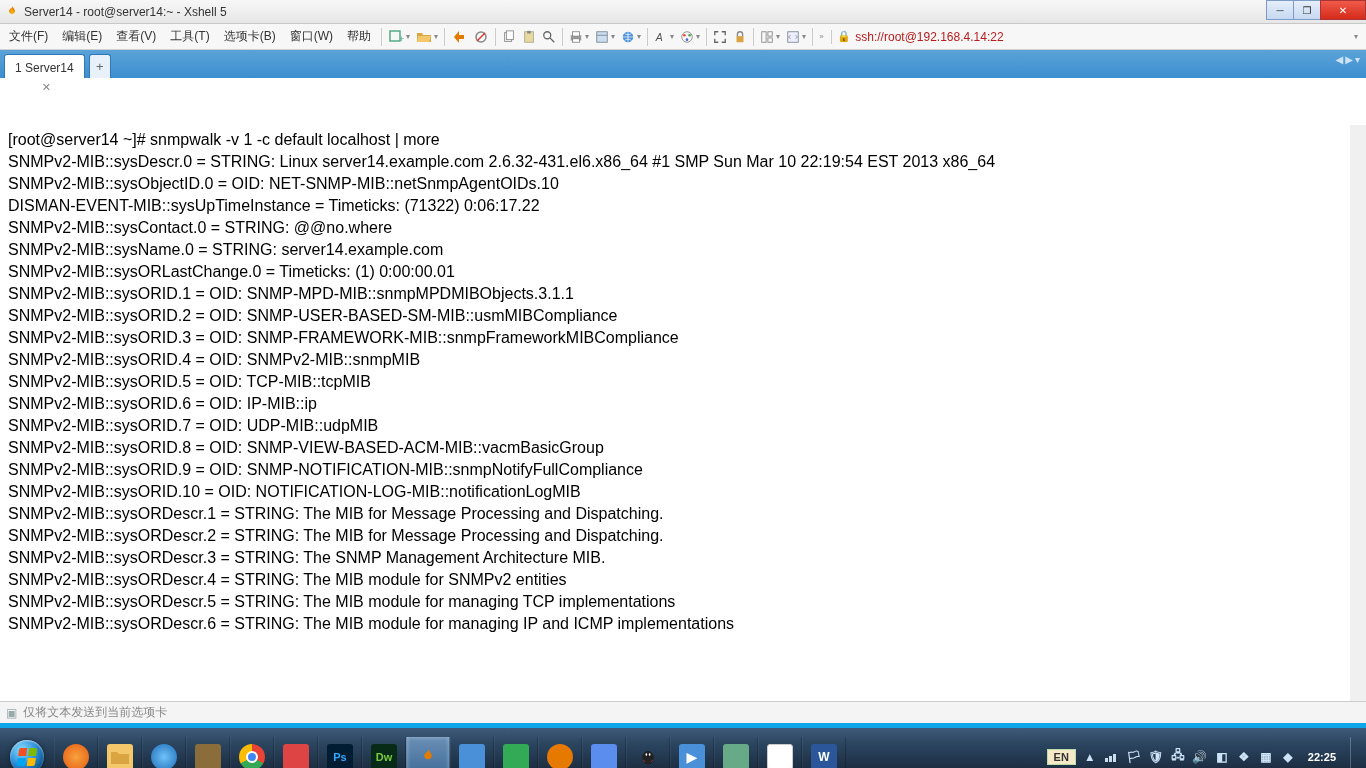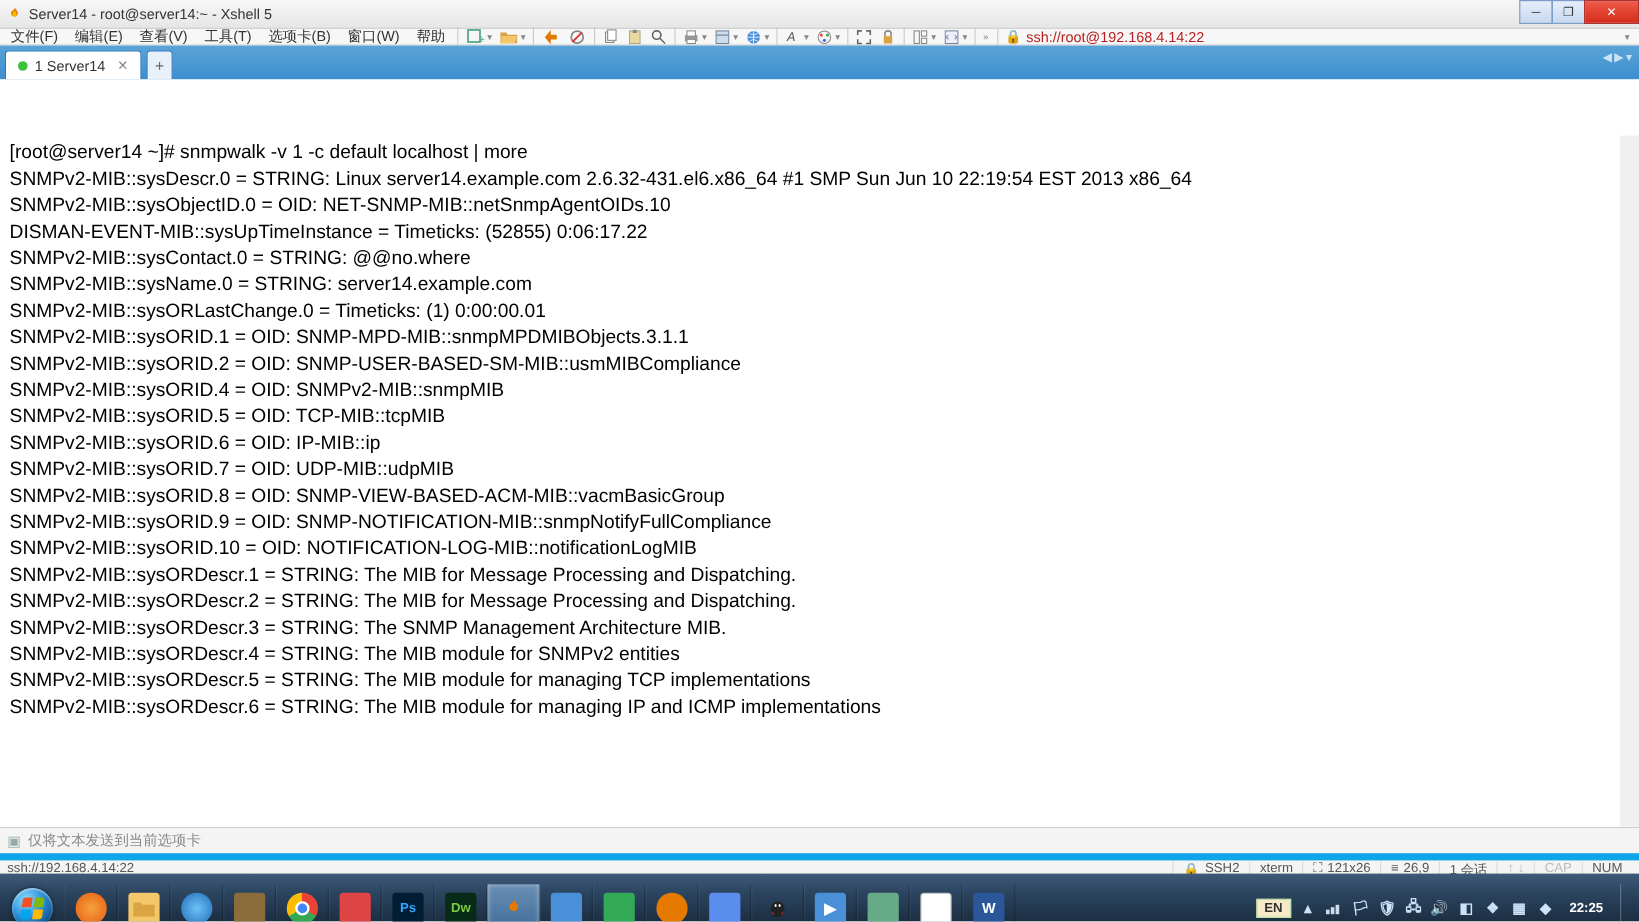--- a/index.html
+++ b/index.html
@@ -7,33 +7,33 @@
 
 
 .titlebar { height:24px; background:linear-gradient(#f7f7f7,#e6e6e6); border-bottom:1px solid #c8c8c8; display:flex; align-items:center; padding:0 4px; font-size:12px; color:#333; position:relative; }
 .titlebar .app-icon { width:16px; height:16px; margin-right:4px; display:inline-flex; align-items:center; justify-content:center; color:#e67a00; }
 .titlebar .title-text { flex:1; }
 .winbtns { position:absolute; right:0; top:0; display:flex; height:20px; }
 .winbtn { width:28px; height:20px; border:1px solid #7a9cc6; background:linear-gradient(#e6eefb,#c6d8f0); display:flex; align-items:center; justify-content:center; font-size:10px; color:#333; margin-left:-1px; }
 .winbtn.close { width:46px; background:linear-gradient(#f05a4a,#d52b1a); color:#fff; border-color:#a33; }
 
 
-.menubar { height:14px; border-bottom:1px solid #d0d0d0; display:flex; align-items:center; font-size:12px; color:#333; padding:0 2px; background:#f7f7f7; gap:0; }
+.menubar { height:26px; border-bottom:1px solid #d0d0d0; display:flex; align-items:center; font-size:12px; color:#333; padding:0 2px; background:#f7f7f7; gap:0; }
 .menubar .mitem { padding:4px 7px; cursor:default; }
 .menubar .sep { width:1px; height:18px; background:#ccc; margin:0 3px; }
 .menubar .tbtn { padding:3px 3px; display:flex; align-items:center; gap:2px; color:#555; }
 .menubar .tbtn .drop { font-size:8px; color:#888; }
 .menubar .addr { flex:1; display:flex; align-items:center; gap:4px; padding:0 6px; margin-left:4px; border-left:1px solid #ccc; }
 .menubar .addr .lock { color:#999; font-size:11px; }
 .menubar .addr .url { color:#b91c1c; font-size:12px; flex:1; }
 .menubar .addr .drop { font-size:8px; color:#888; }
 
 
 .tabstrip { height:28px; background:linear-gradient(#5aa3d8,#3d8ecf); display:flex; align-items:flex-end; padding:0 4px; position:relative; }
-.tab { height:24px; background:#fff; border-radius:3px 3px 0 0; padding:0 10px; display:flex; align-items:center; font-size:12px; gap:6px; color:#333; border:1px solid #2f78b8; border-bottom:none; }
+.tab { height:24px; background:#fff; border-radius:3px 3px 0 0; padding:0 10px; display:flex; align-items:center; font-size:12px; gap:6px; color:#333; border:1px solid #2f78b8; border-bottom:none;flex-direction:column; }
 .tab .dot { width:8px; height:8px; border-radius:50%; background:#3ac23a; }
 .tab .tclose { color:#888; font-size:11px; margin-left:4px; }
 .tab.plus { background:#e8f1fa; width:22px; justify-content:center; padding:0; margin-left:4px; font-size:13px; color:#666; }
 .tabstrip .navarrows { position:absolute; right:6px; top:4px; color:#cde3f5; font-size:10px; display:flex; gap:2px; }
 
 
 .terminal { background:#fff; color:#000; font-family:"Courier New",monospace; font-size:16px; line-height:22px; padding:4px 8px; height:576px; overflow:hidden; border-right:16px solid #f0f0f0; position:relative;margin-top:47px; }
 .terminal .scroll-thumb { position:absolute; right:-15px; top:1px; width:14px; height:100px; background:#cdcdcd; border:1px solid #aaa; border-radius:2px; }
 .terminal .scroll-up { position:absolute; right:-16px; top:0; width:16px; height:16px; font-size:9px; color:#666; text-align:center; }
 .terminal .scroll-dn { position:absolute; right:-16px; bottom:0; width:16px; height:16px; font-size:9px; color:#666; text-align:center; }
@@ -235,28 +235,29 @@
     <span>▶</span>
     <span>▾</span>
   </div>
 </div>
 
 <div class="terminal" id="term">
   <div class="scroll-up">▲</div>
   <div class="scroll-thumb"></div>
   <div class="scroll-dn">▼</div>
 <div class="term-line">[root@server14 ~]# snmpwalk -v 1 -c default localhost | more</div>
-    <div class="term-line">SNMPv2-MIB::sysDescr.0 = STRING: Linux server14.example.com 2.6.32-431.el6.x86_64 #1 SMP Sun Jun 10 22:19:54 EST 2013 x86_64</div>
+    <div class="term-line">SNMPv2-MIB::sysDescr.0 = STRING: Linux server14.example.com 2.6.32-431.el6.x86_64 #1 SMP Sun Mar 10 22:19:54 EST 2013 x86_64</div>
     <div class="term-line">SNMPv2-MIB::sysObjectID.0 = OID: NET-SNMP-MIB::netSnmpAgentOIDs.10</div>
-    <div class="term-line">DISMAN-EVENT-MIB::sysUpTimeInstance = Timeticks: (52855) 0:06:17.22</div>
+    <div class="term-line">DISMAN-EVENT-MIB::sysUpTimeInstance = Timeticks: (71322) 0:06:17.22</div>
     <div class="term-line">SNMPv2-MIB::sysContact.0 = STRING: @@no.where</div>
     <div class="term-line">SNMPv2-MIB::sysName.0 = STRING: server14.example.com</div>
     <div class="term-line">SNMPv2-MIB::sysORLastChange.0 = Timeticks: (1) 0:00:00.01</div>
     <div class="term-line">SNMPv2-MIB::sysORID.1 = OID: SNMP-MPD-MIB::snmpMPDMIBObjects.3.1.1</div>
     <div class="term-line">SNMPv2-MIB::sysORID.2 = OID: SNMP-USER-BASED-SM-MIB::usmMIBCompliance</div>
+    <div class="term-line">SNMPv2-MIB::sysORID.3 = OID: SNMP-FRAMEWORK-MIB::snmpFrameworkMIBCompliance</div>
     <div class="term-line">SNMPv2-MIB::sysORID.4 = OID: SNMPv2-MIB::snmpMIB</div>
     <div class="term-line">SNMPv2-MIB::sysORID.5 = OID: TCP-MIB::tcpMIB</div>
     <div class="term-line">SNMPv2-MIB::sysORID.6 = OID: IP-MIB::ip</div>
     <div class="term-line">SNMPv2-MIB::sysORID.7 = OID: UDP-MIB::udpMIB</div>
     <div class="term-line">SNMPv2-MIB::sysORID.8 = OID: SNMP-VIEW-BASED-ACM-MIB::vacmBasicGroup</div>
     <div class="term-line">SNMPv2-MIB::sysORID.9 = OID: SNMP-NOTIFICATION-MIB::snmpNotifyFullCompliance</div>
     <div class="term-line">SNMPv2-MIB::sysORID.10 = OID: NOTIFICATION-LOG-MIB::notificationLogMIB</div>
     <div class="term-line">SNMPv2-MIB::sysORDescr.1 = STRING: The MIB for Message Processing and Dispatching.</div>
     <div class="term-line">SNMPv2-MIB::sysORDescr.2 = STRING: The MIB for Message Processing and Dispatching.</div>
     <div class="term-line">SNMPv2-MIB::sysORDescr.3 = STRING: The SNMP Management Architecture MIB.</div>

